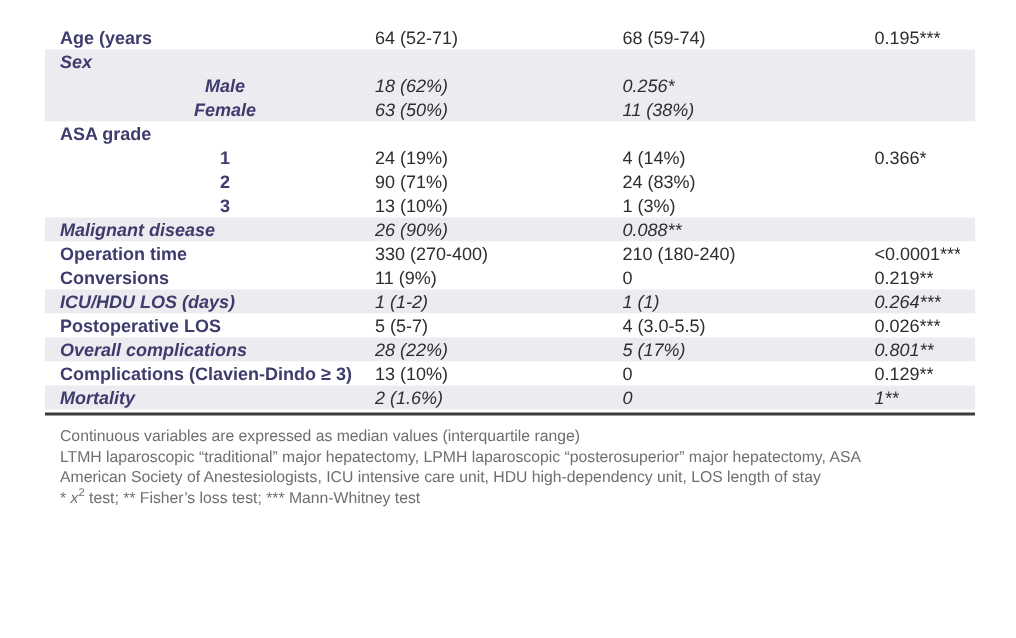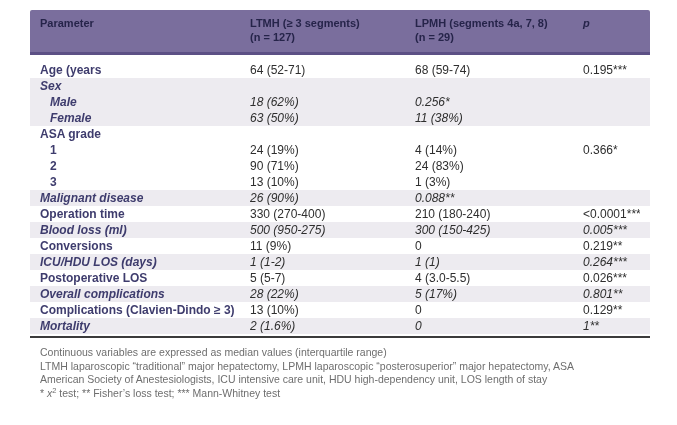--- a/index.html
+++ b/index.html
@@ -49,21 +49,21 @@
     line-height: 16px;
     font-size: 12px;
     background: #ffffff;
   }
   .trow.shaded { background: #edebf0; font-style: italic; }
   .c { white-space: nowrap; overflow: hidden; }
   .c.label {
     color: #3e3c6d;
     font-weight: 700;
   }
-  .c.label.indent { padding-left: 10px; }
+  .c.label.indent { padding-left: 10px; text-align: center; }
   .c.val { color: #2e2e2e; font-weight: 400; }
   .bottom-rule {
     margin-top: 2px;
     border-top: 2px solid #3b3b3b;
     height: 0;
   }
   .footnotes {
     margin: 8px 0 0 10px;
     color: #6e6e6e;
     font-size: 10.5px;
@@ -72,32 +72,20 @@
   }
   .fn-line sup { font-size: 7.5px; line-height: 0; }
   .fn-line i { font-style: italic; }
 </style>
 </head>
 <body>
 
 <div class="page">
   <div class="table-wrap">
 
-    <div class="thead">
-      <div class="hcell">Parameter</div>
-      <div class="hcell">
-        <div>LTMH (≥ 3 segments)</div>
-        <div>(n = 127)</div>
-      </div>
-      <div class="hcell">
-        <div>LPMH (segments 4a, 7, 8)</div>
-        <div>(n = 29)</div>
-      </div>
-      <div class="hcell p-col">p</div>
-    </div>
 
     <div class="tbody">
       <div class="trow">
         <div class="c label">Age (years</div>
         <div class="c val">64 (52-71)</div>
         <div class="c val">68 (59-74)</div>
         <div class="c val">0.195***</div>
       </div>
       <div class="trow shaded">
         <div class="c label">Sex</div>
@@ -144,26 +132,20 @@
         <div class="c label">Malignant disease</div>
         <div class="c val">26 (90%)</div>
         <div class="c val">0.088**</div>
       </div>
       <div class="trow">
         <div class="c label">Operation time</div>
         <div class="c val">330 (270-400)</div>
         <div class="c val">210 (180-240)</div>
         <div class="c val">&lt;0.0001***</div>
       </div>
-      <div class="trow shaded">
-        <div class="c label">Blood loss (ml)</div>
-        <div class="c val">500 (950-275)</div>
-        <div class="c val">300 (150-425)</div>
-        <div class="c val">0.005***</div>
-      </div>
       <div class="trow">
         <div class="c label">Conversions</div>
         <div class="c val">11 (9%)</div>
         <div class="c val">0</div>
         <div class="c val">0.219**</div>
       </div>
       <div class="trow shaded">
         <div class="c label">ICU/HDU LOS (days)</div>
         <div class="c val">1 (1-2)</div>
         <div class="c val">1 (1)</div>

